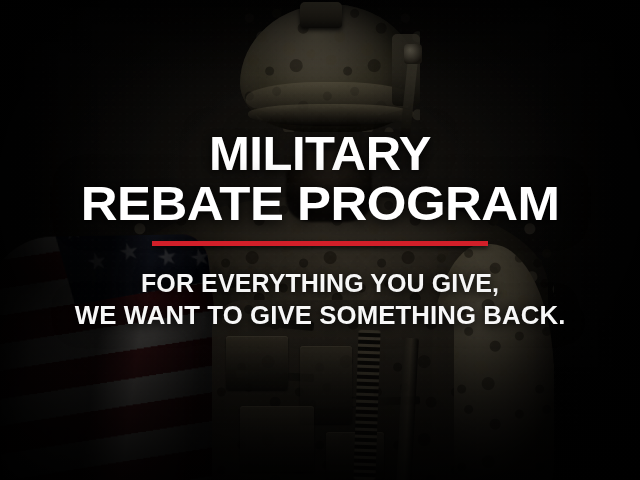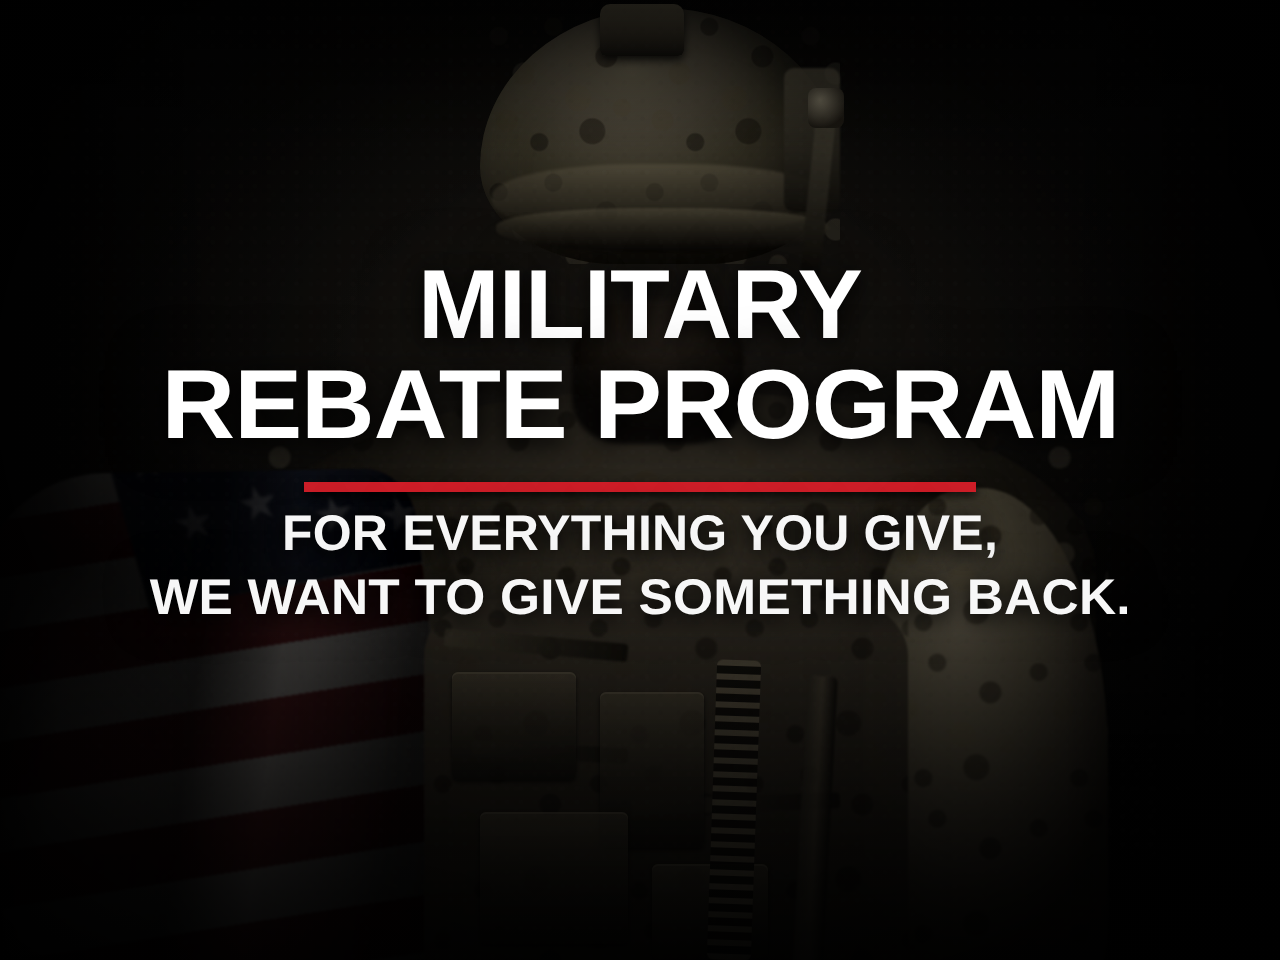--- a/index.html
+++ b/index.html
@@ -294,21 +294,21 @@
     color:#f7f7f7;
     font-family:"Liberation Sans", sans-serif;
     font-weight:bold;
     font-size:25px;
     line-height:1.08;
     letter-spacing:.1px;
     text-transform:uppercase;
     text-shadow:0 2px 9px rgba(0,0,0,.9), 0 0 22px rgba(0,0,0,.65);
     white-space:nowrap;
   }
-  .sub-l1 { margin-top:8px; }
+  .sub-l1 { margin-top:24px; }
   .sub-l2 { margin-top:5px; transform:scaleX(1.03); }
 </style>
 </head>
 <body>
 
 <div id="banner">
 
   <div class="scene">
     <div class="bg-base"></div>
 

